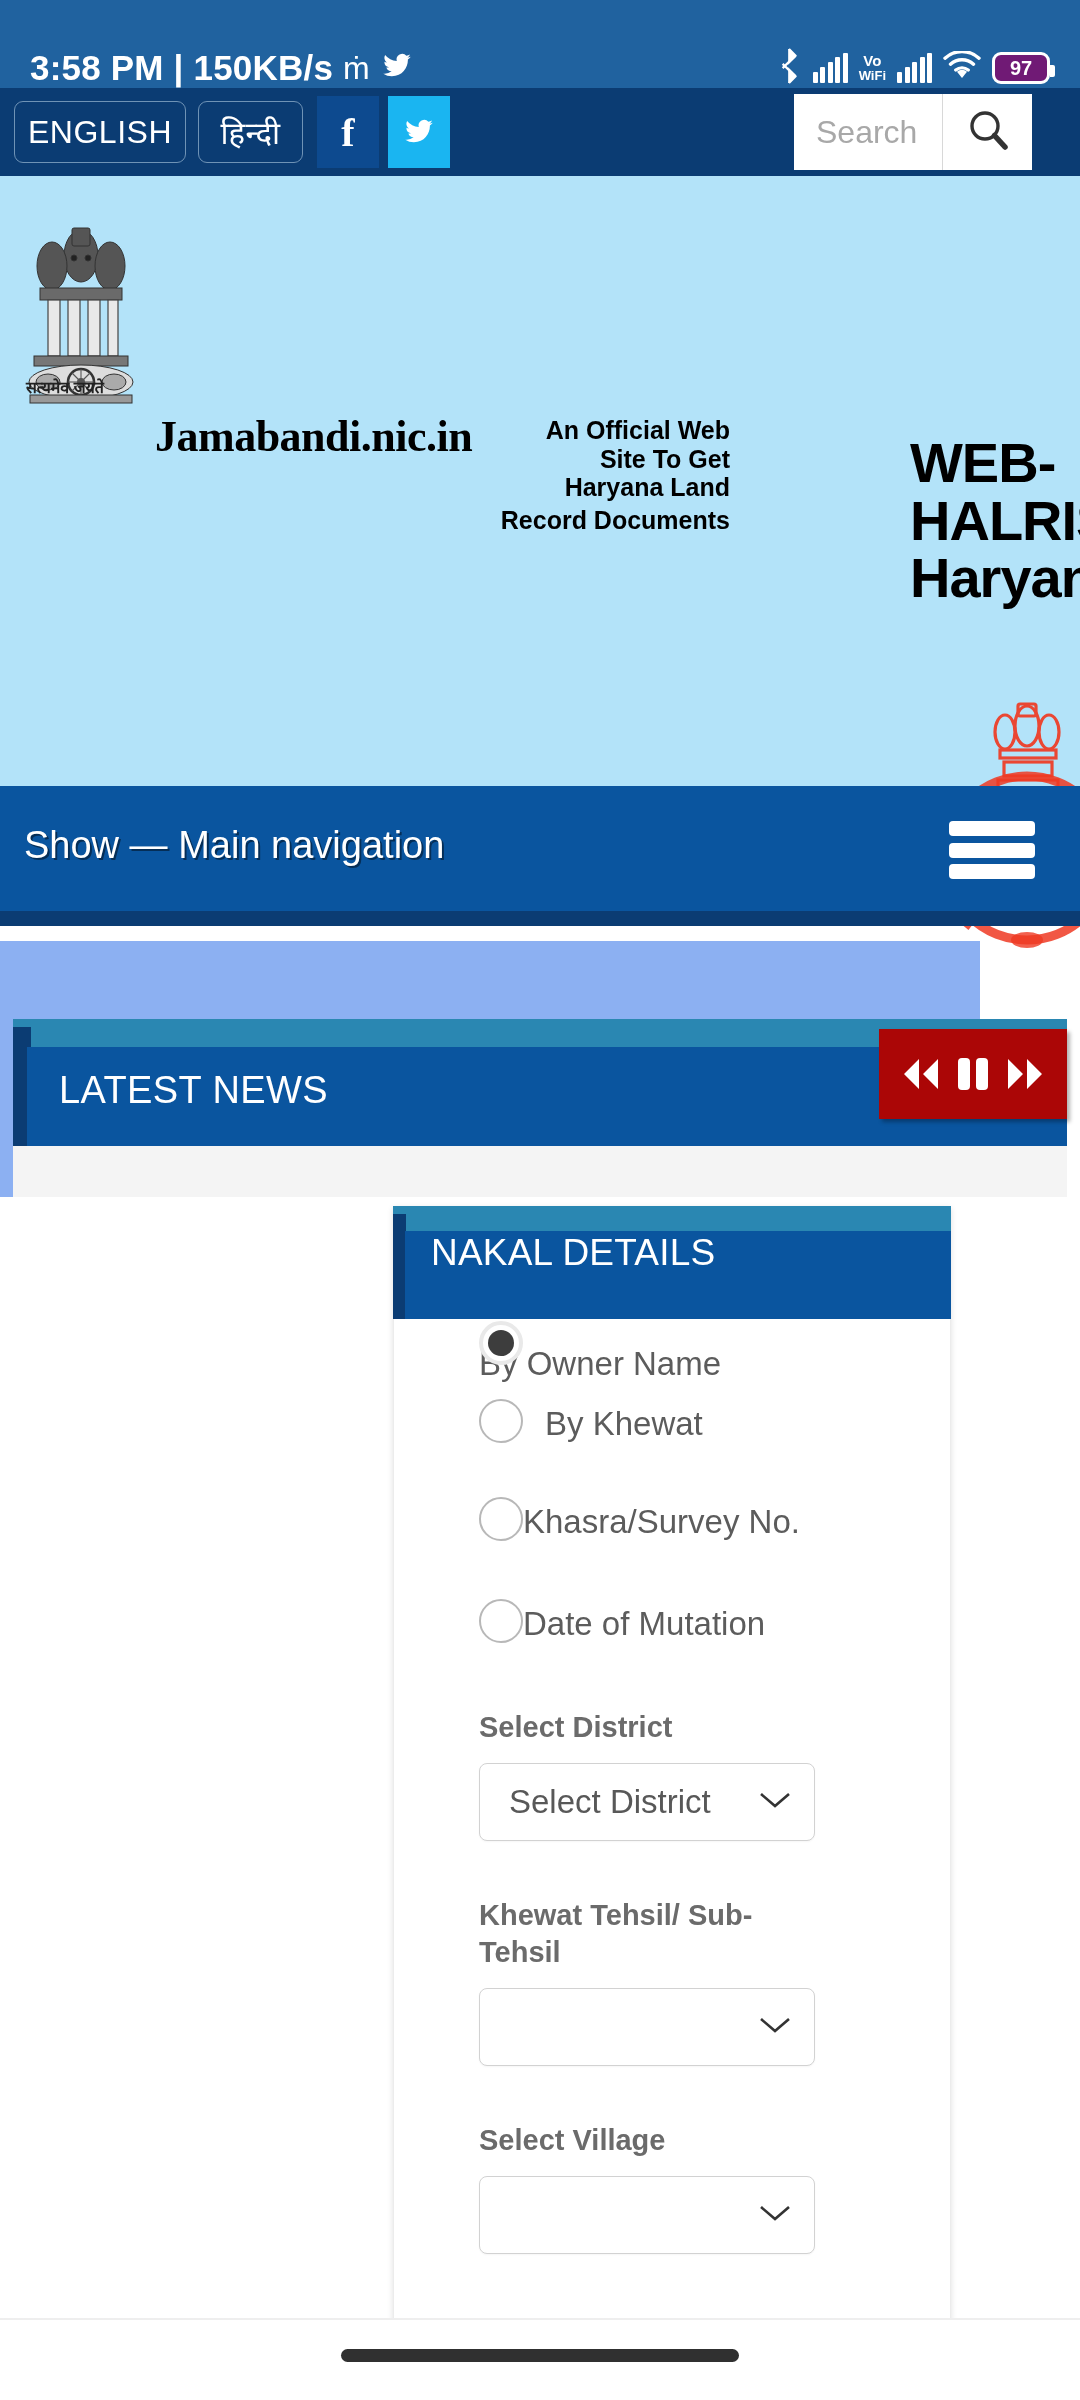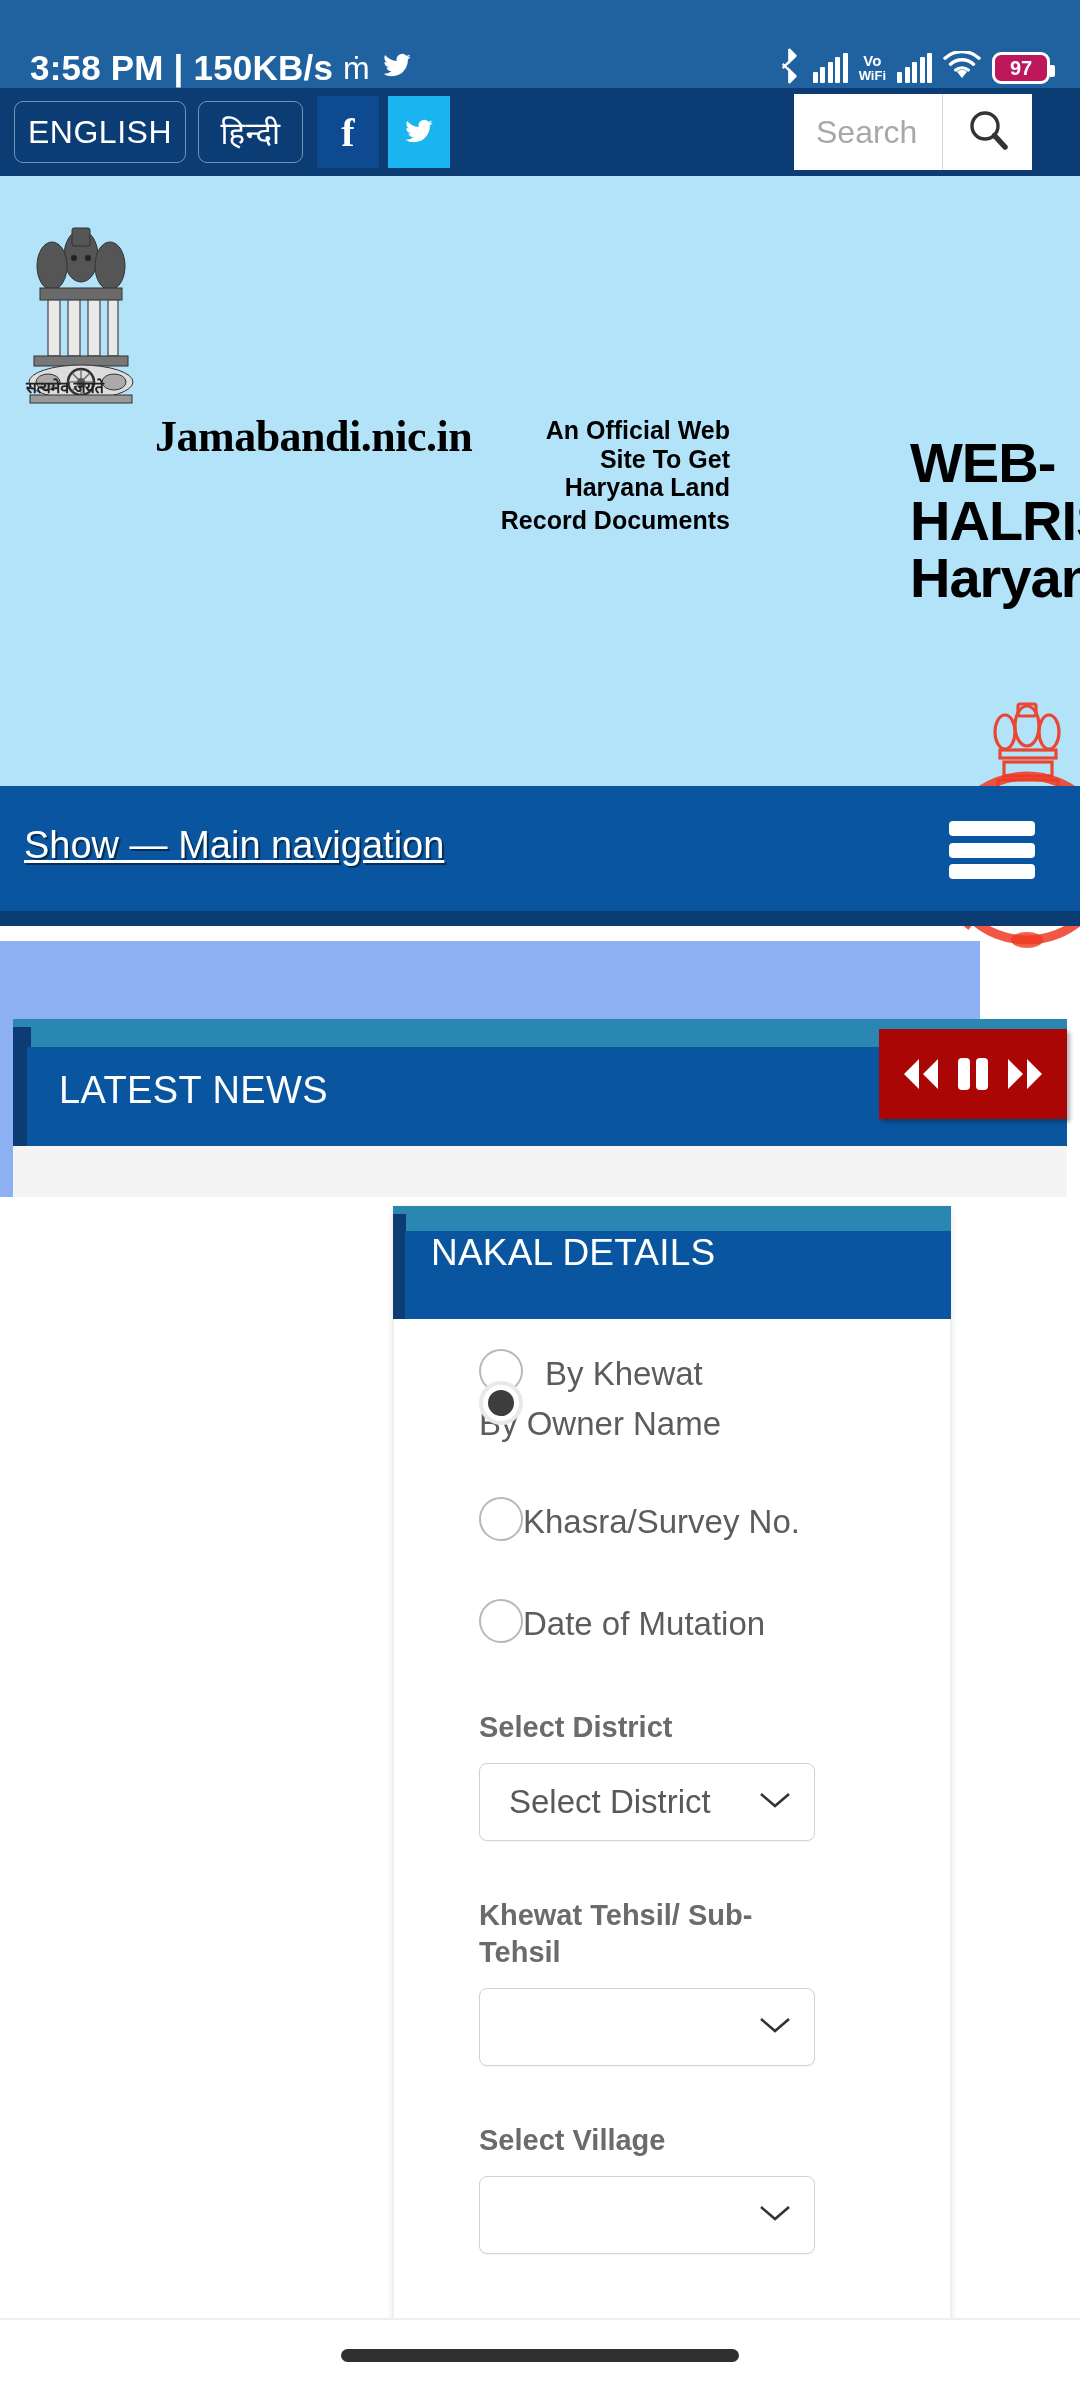--- a/index.html
+++ b/index.html
@@ -31,21 +31,21 @@
   .sig i:nth-child(3){height:21px}
   .sig i:nth-child(4){height:26px}
   .sig i:nth-child(5){height:30px}
   .volte{ color:#fff; font-size:15px; line-height:15px; font-weight:700; text-align:center; }
   .volte span{ display:block; font-size:15px; }
   .volte span.small{ font-size:13px; }
   .wifi{ width:38px; height:30px; }
   .batt{
     width:58px; height:32px; border:3px solid #fff; border-radius:9px;
     display:flex; align-items:center; justify-content:center; position:relative;
-    background:#be185d;
+    background:#701a75;
   }
   .batt:after{ content:""; position:absolute; right:-8px; top:10px; width:5px; height:12px; background:#fff; border-radius:0 2px 2px 0;}
   .batt span{ color:#fff; font-size:20px; font-weight:700; }
 
   
   .topbar{
     position:absolute; left:0; top:88px; width:1080px; height:88px;
     background:#0b3c73;
     display:flex; align-items:center;
   }
@@ -111,21 +111,20 @@
   
   .navbar{
     position:absolute; left:0; top:786px; width:1080px; height:140px;
     background:#0a559f; border-bottom:15px solid #0b3c73;
   }
   .navbar-label{
     position:absolute; left:24px; top:38px;
     color:#fff; font-size:38px;
     text-shadow:2px 2px 0 rgba(0,0,0,.45);
     white-space:nowrap;
-    text-decoration:underline;
   }
   .hamburger{
     position:absolute; right:45px; top:35px; width:86px; height:58px;
     display:flex; flex-direction:column; justify-content:space-between; cursor:pointer;
   }
   .hamburger i{ display:block; height:15px; background:#fff; border-radius:4px; }
 
   
   .newswrap{
     position:absolute; left:0; top:941px; width:980px; height:256px;
@@ -435,27 +434,27 @@
   <div class="panel-head-wrap">
     <div class="panel-head-top"></div>
     <div class="panel-head-side"></div>
     <div class="panel-head-main"></div>
     <div class="panel-title">NAKAL DETAILS</div>
   </div>
 
   <div class="panel-body">
 
     <div class="radio-group">
+      <div class="radio-row r1">
+        <span class="rb checked"></span>
+        <span class="rb-label">By Owner Name</span>
+      </div>
       <div class="radio-row r2">
         <span class="rb"></span>
         <span class="rb-label">By Khewat</span>
-      </div>
-      <div class="radio-row r1">
-        <span class="rb checked"></span>
-        <span class="rb-label">By Owner Name</span>
       </div>
       <div class="radio-row r3">
         <span class="rb"></span>
         <span class="rb-label">Khasra/Survey No.</span>
       </div>
       <div class="radio-row r4">
         <span class="rb"></span>
         <span class="rb-label">Date of Mutation</span>
       </div>
     </div>

